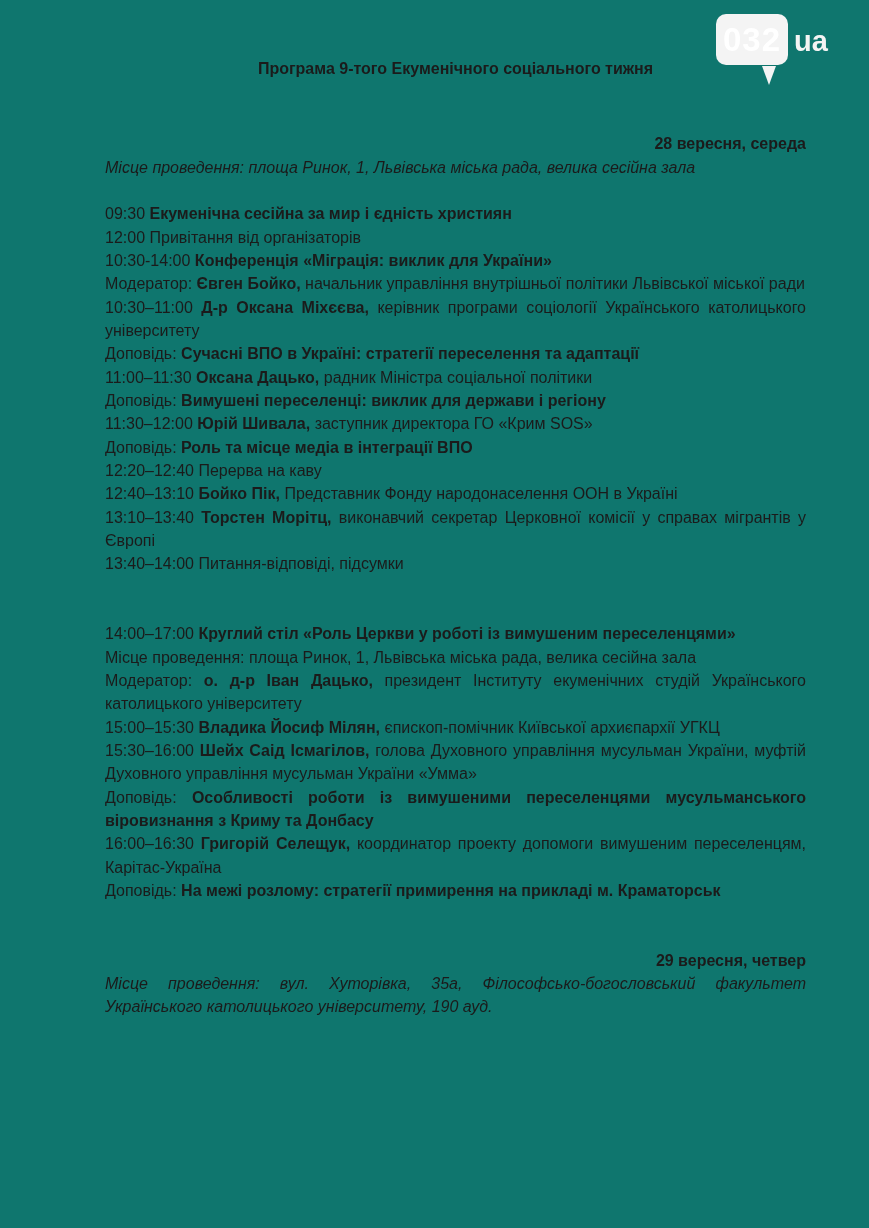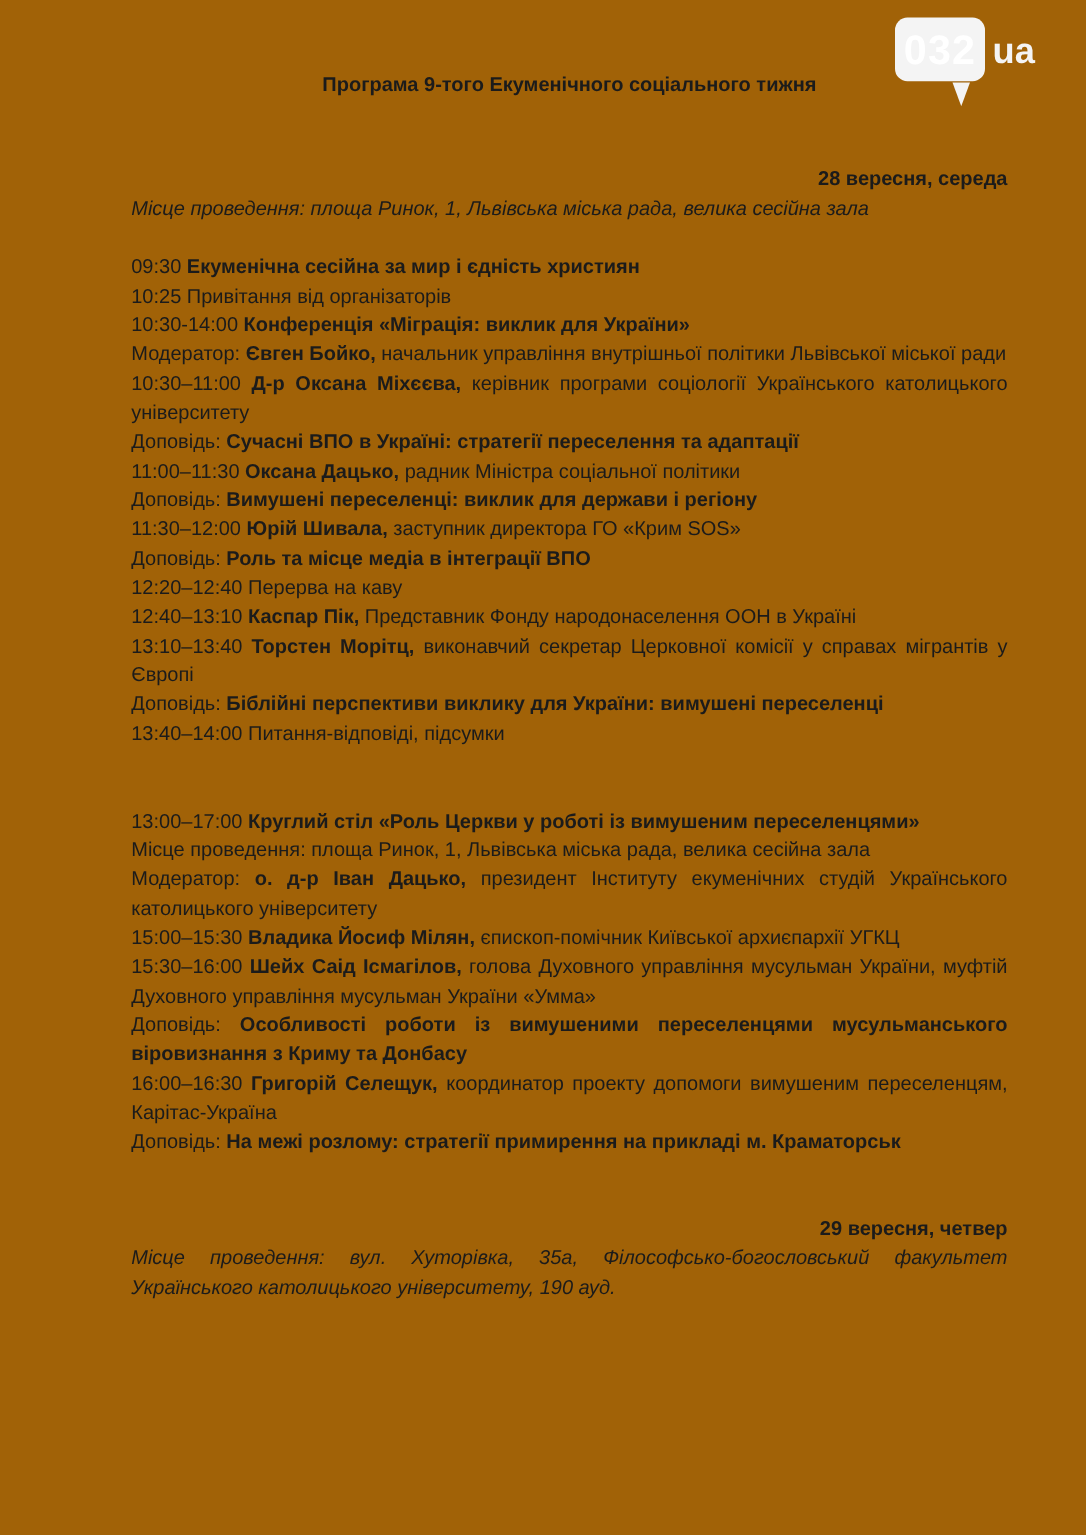--- a/index.html
+++ b/index.html
@@ -5,21 +5,21 @@
   html, body {
     margin: 0;
     padding: 0;
     background: #ffffff;
   }
   .page {
     position: relative;
     width: 869px;
     height: 1228px;
     box-sizing: border-box;
-    background: #a16207;
+    background: #0f766e;
     overflow: hidden;
     font-family: "Liberation Sans", "DejaVu Sans", sans-serif;
     color: #1b1b1b;
     padding: 57px 63px 0 105px;
   }
   .line {
     margin: 0;
     font-size: 16px;
     line-height: 23.33px;
     text-align: justify;
@@ -94,37 +94,36 @@
     <span class="wm-ua">ua</span>
   </div>
 
   <p class="line doc-title">Програма 9-того Екуменічного соціального тижня</p>
 
   <div id="content">
       <p class="line heading">28 вересня, середа</p>
       <p class="line italic">Місце проведення: площа Ринок, 1, Львівська міська рада, велика сесійна зала</p>
       <div class="spacer"></div>
       <p class="line"><span>09:30 </span><span class="b">Екуменічна сесійна за мир і єдність християн</span></p>
-      <p class="line"><span>10:25 Привітання від організаторів</span></p>
+      <p class="line"><span>12:00 Привітання від організаторів</span></p>
       <p class="line"><span>10:30-14:00 </span><span class="b">Конференція «Міграція: виклик для України»</span></p>
       <p class="line"><span>Модератор: </span><span class="b">Євген Бойко,</span><span> начальник управління внутрішньої політики Львівської міської ради</span></p>
       <p class="line"><span>10:30–11:00 </span><span class="b">Д-р Оксана Міхєєва,</span><span> керівник програми соціології Українського католицького університету</span></p>
       <p class="line"><span>Доповідь: </span><span class="b">Сучасні ВПО в Україні: стратегії переселення та адаптації</span></p>
       <p class="line"><span>11:00–11:30 </span><span class="b">Оксана Дацько,</span><span> радник Міністра соціальної політики</span></p>
       <p class="line"><span>Доповідь: </span><span class="b">Вимушені переселенці: виклик для держави і регіону</span></p>
       <p class="line"><span>11:30–12:00 </span><span class="b">Юрій Шивала,</span><span> заступник директора ГО «Крим SOS»</span></p>
       <p class="line"><span>Доповідь: </span><span class="b">Роль та місце медіа в інтеграції ВПО</span></p>
       <p class="line"><span>12:20–12:40 Перерва на каву</span></p>
-      <p class="line"><span>12:40–13:10 </span><span class="b">Каспар Пік,</span><span> Представник Фонду народонаселення ООН в Україні</span></p>
+      <p class="line"><span>12:40–13:10 </span><span class="b">Бойко Пік,</span><span> Представник Фонду народонаселення ООН в Україні</span></p>
       <p class="line"><span>13:10–13:40 </span><span class="b">Торстен Морітц,</span><span> виконавчий секретар Церковної комісії у справах мігрантів у Європі</span></p>
-      <p class="line"><span>Доповідь: </span><span class="b">Біблійні перспективи виклику для України: вимушені переселенці</span></p>
       <p class="line"><span>13:40–14:00 Питання-відповіді, підсумки</span></p>
       <div class="spacer"></div>
       <div class="spacer"></div>
-      <p class="line"><span>13:00–17:00 </span><span class="b">Круглий стіл «Роль Церкви у роботі із вимушеним переселенцями»</span></p>
+      <p class="line"><span>14:00–17:00 </span><span class="b">Круглий стіл «Роль Церкви у роботі із вимушеним переселенцями»</span></p>
       <p class="line">Місце проведення: площа Ринок, 1, Львівська міська рада, велика сесійна зала</p>
       <p class="line"><span>Модератор: </span><span class="b">о. д-р Іван Дацько,</span><span> президент Інституту екуменічних студій Українського католицького університету</span></p>
       <p class="line"><span>15:00–15:30 </span><span class="b">Владика Йосиф Мілян,</span><span> єпископ-помічник Київської архиєпархії УГКЦ</span></p>
       <p class="line"><span>15:30–16:00 </span><span class="b">Шейх Саід Ісмагілов,</span><span> голова Духовного управління мусульман України, муфтій Духовного управління мусульман України «Умма»</span></p>
       <p class="line"><span>Доповідь: </span><span class="b">Особливості роботи із вимушеними переселенцями мусульманського віровизнання з Криму та Донбасу</span></p>
       <p class="line"><span>16:00–16:30 </span><span class="b">Григорій Селещук,</span><span> координатор проекту допомоги вимушеним переселенцям, Карітас-Україна</span></p>
       <p class="line"><span>Доповідь: </span><span class="b">На межі розлому: стратегії примирення на прикладі м. Краматорськ</span></p>
       <div class="spacer"></div>
       <div class="spacer"></div>
       <p class="line heading">29 вересня, четвер</p>

